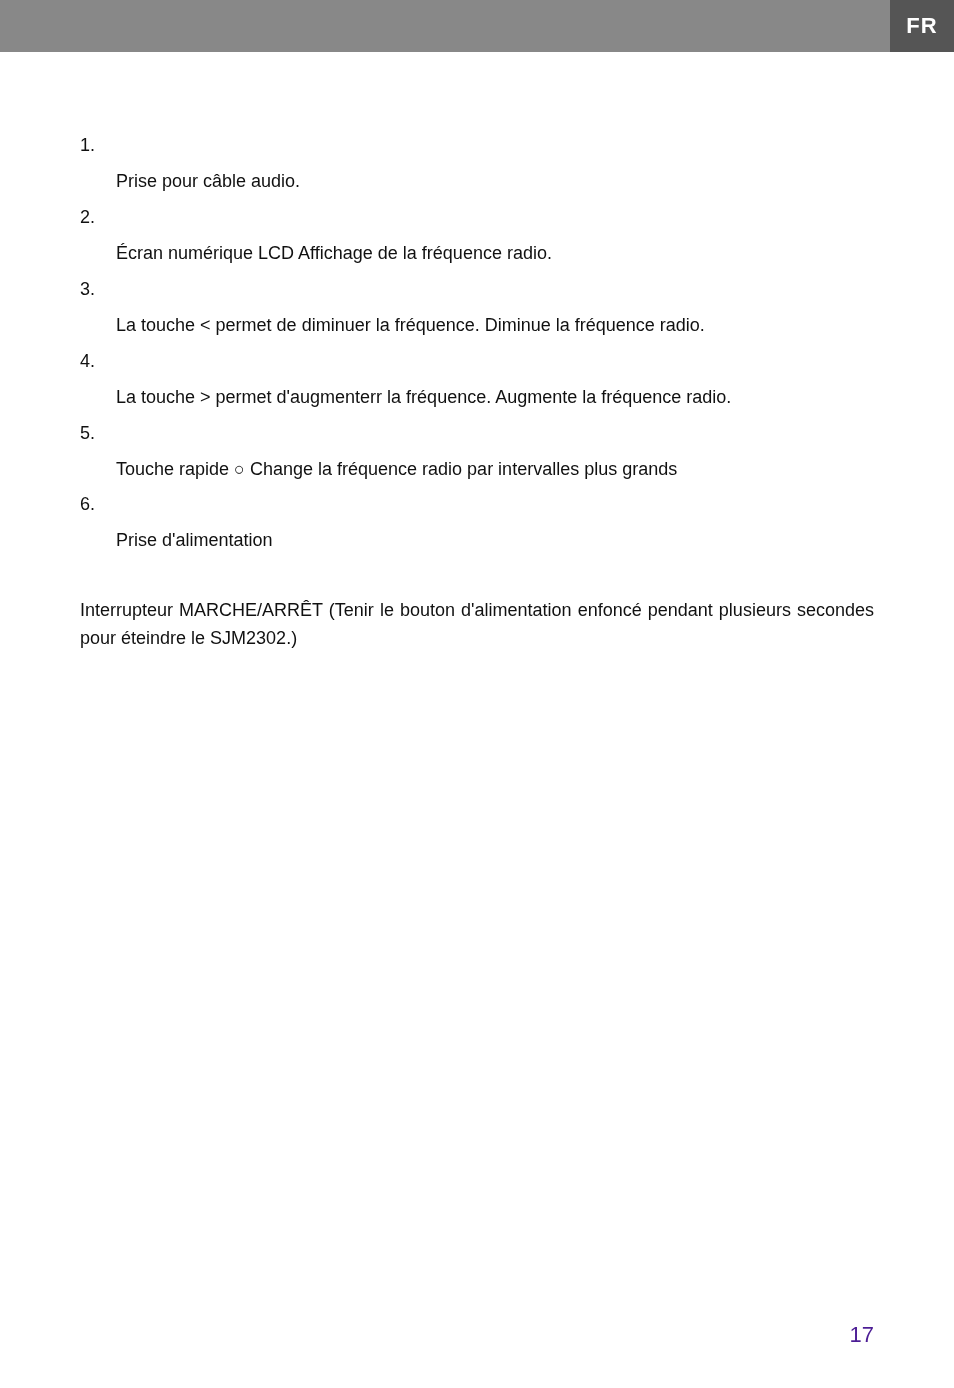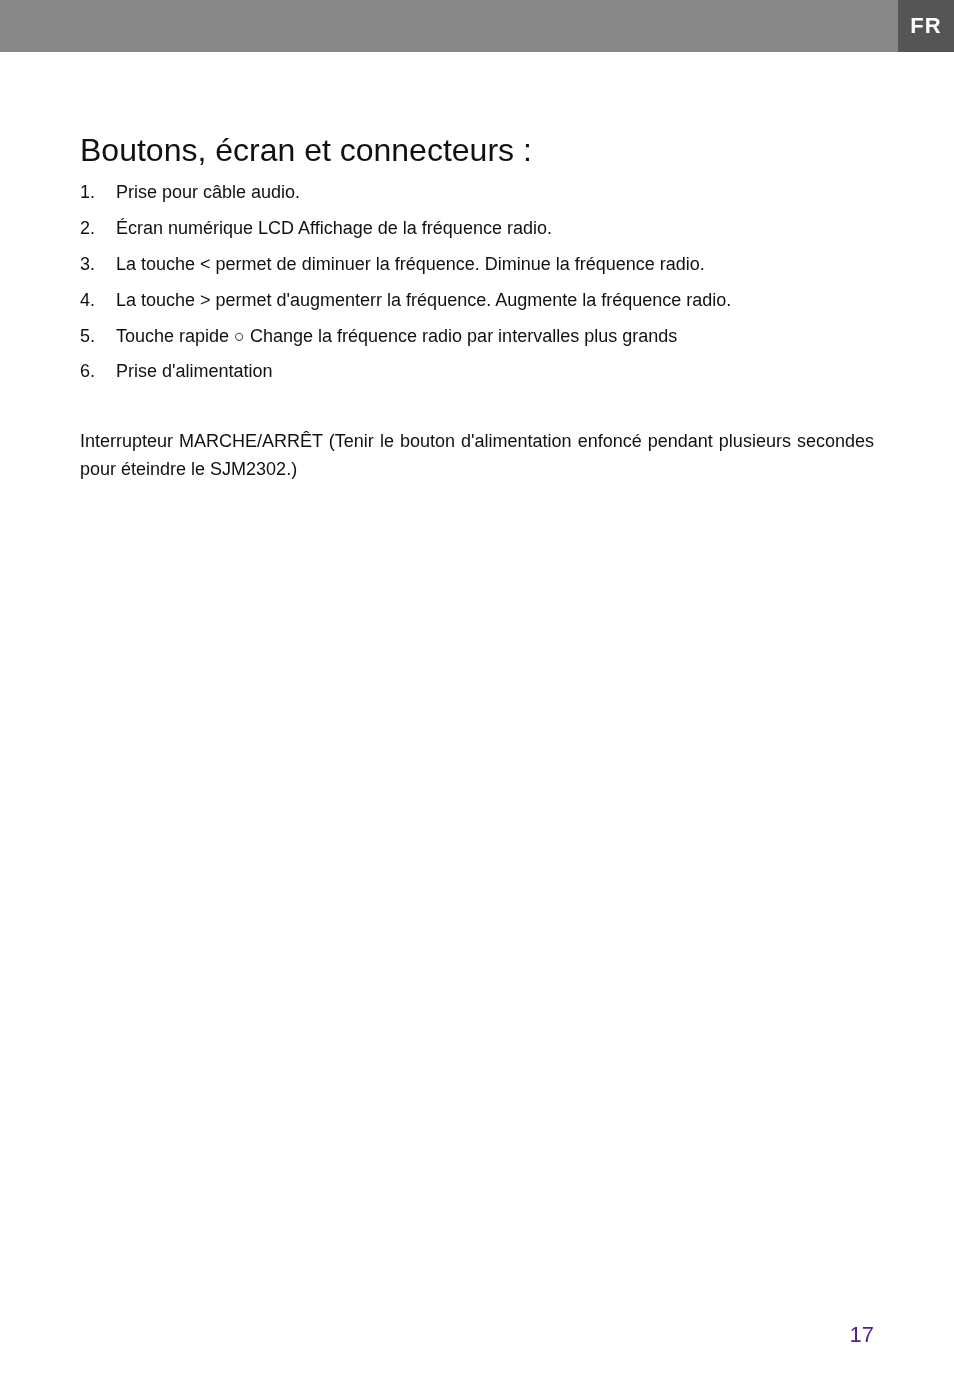--- a/index.html
+++ b/index.html
@@ -24,21 +24,21 @@
     }
 
     .lang-badge {
       position: absolute;
       top: 0;
       right: 0;
       background: #555555;
       color: #ffffff;
       font-size: 22px;
       font-weight: bold;
-      width: 56px;
+      width: 64px;
       height: 52px;
       display: flex;
       align-items: center;
       justify-content: center;
       letter-spacing: 1px;
     }
 
     .content {
       padding: 40px 80px 60px 80px;
     }
@@ -84,20 +84,21 @@
 
     .list-number {
       min-width: 36px;
       font-size: 18px;
       color: #111111;
     }
 
     .list-text {
       flex: 1;
       text-align: justify;
+      margin-top: 36px;
     }
 
     .page-number {
       position: absolute;
       bottom: 40px;
       right: 80px;
       font-size: 22px;
       color: #4c1d95;
     }
 
@@ -116,21 +117,20 @@
   <div class="lang-badge">FR</div>
 </div>
 
 <div class="content">
 
   <div class="section divider-section">
   </div>
 
 
   <div class="section">
-    <div class="section-title-medium">Boutons, écran et connecteurs :</div>
     <div class="list-container" id="boutons-list">
         <div class="list-item">
           <span class="list-number">1.</span>
           <span class="list-text">Prise pour câble audio.</span>
         </div>
         <div class="list-item">
           <span class="list-number">2.</span>
           <span class="list-text">Écran numérique LCD  Affichage de la fréquence radio.</span>
         </div>
         <div class="list-item">

